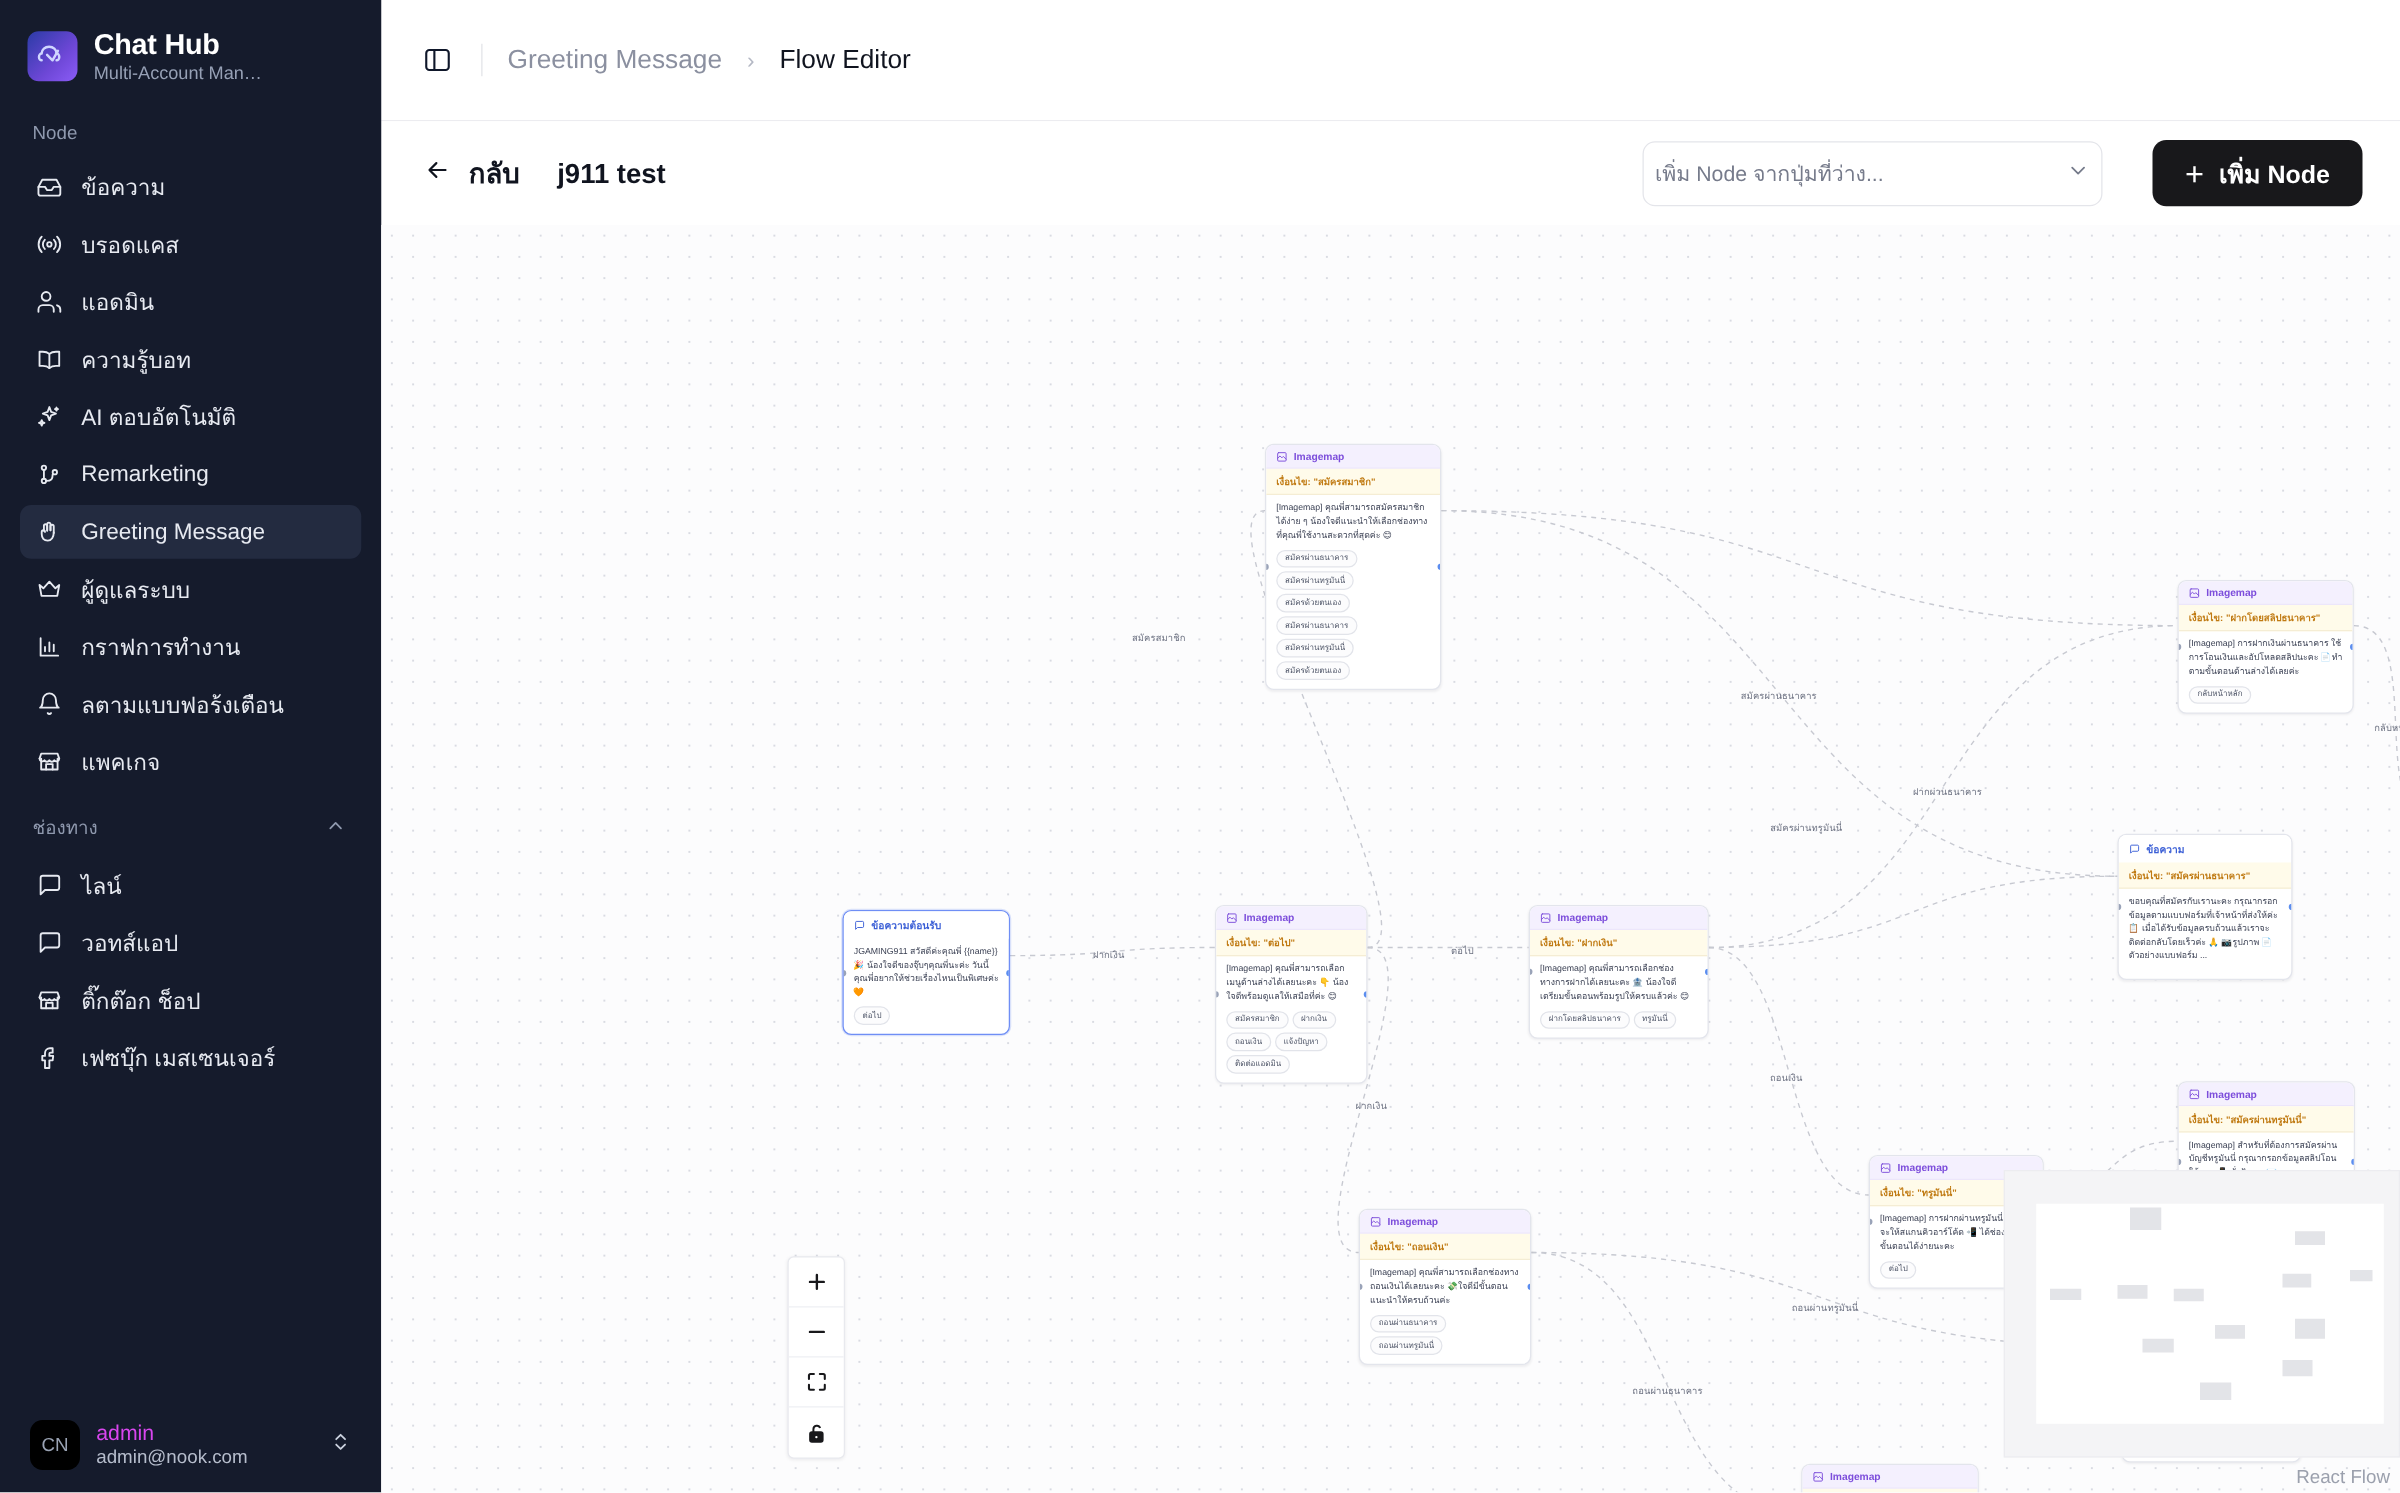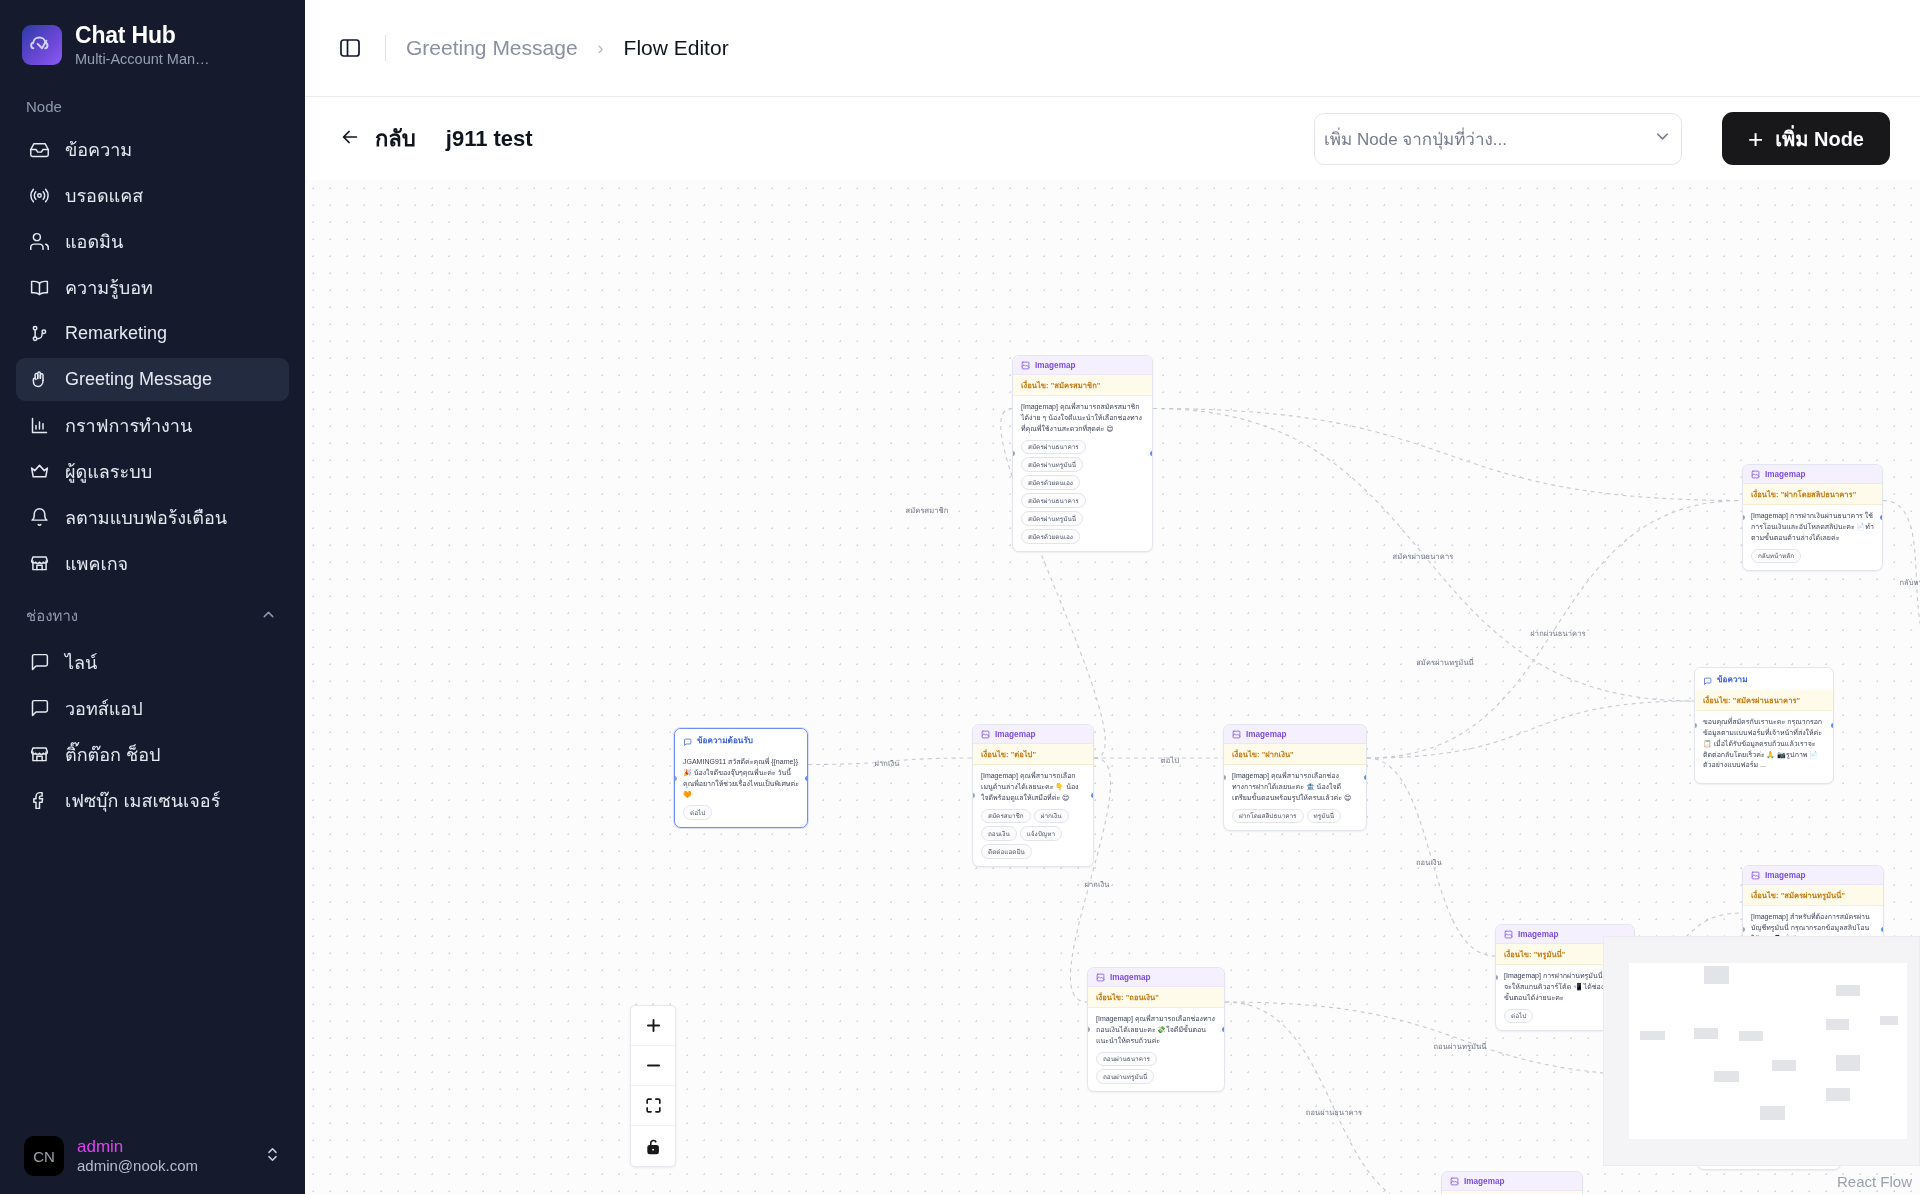--- a/index.html
+++ b/index.html
@@ -119,21 +119,21 @@
     transform: translate(-50%,-50%); letter-spacing:.1px;
   }
 
   .node {
     position: absolute; background: #fff; border: 1px solid #e3e5ec;
     border-radius: 7px; box-shadow: 0 1px 2px rgba(16,20,31,.06);
     overflow: hidden;
   }
   .node.sel { border: 1.4px solid #6f8ef5; box-shadow: 0 0 0 1px rgba(111,142,245,.25); }
   .node-head {
-    display:flex; align-items:flex-end; gap:5px;
+    display:flex; align-items:center; gap:5px;
     padding: 5px 8px 4px; font-size: 8.2px; font-weight: 700;
   }
   .node-head.imagemap { background:#f4f0fe; color:#7c4ddb; border-bottom:1px solid #ece6fb;}
   .node-head.greet { background:#ffffff; color:#3b5fd6; }
   .node-head .hico { width:9px; height:9px; display:inline-block;}
   .node-head .hico svg { width:9px;height:9px; fill:none; stroke-width:2; stroke-linecap:round; stroke-linejoin:round;}
   .node-cond {
     background:#fffbea; color:#c07a12; font-size: 7.6px; font-weight:700;
     padding: 4px 8px; border-bottom:1px solid #f5edd4;
   }
@@ -219,20 +219,30 @@
           <svg viewBox="0 0 24 24">
             <path d="M12 7c-1.5-1.3-3.5-2-6-2H3v13h3c2.5 0 4.5.7 6 2 1.5-1.3 3.5-2 6-2h3V5h-3c-2.5 0-4.5.7-6 2z"></path>
             <path d="M12 7v13"></path>
           </svg>
         </span>
         <span>ความรู้บอท</span>
       </div>
       <div class="nav-item">
         <span class="ico">
           <svg viewBox="0 0 24 24">
+            <path d="M12 3l1.6 4.4L18 9l-4.4 1.6L12 15l-1.6-4.4L6 9l4.4-1.6z"></path>
+            <path d="M5 15l.7 1.8L7.5 17.5 5.7 18.2 5 20l-.7-1.8L2.5 17.5l1.8-.7z"></path>
+            <path d="M18.5 3.5l.4 1 1 .4-1 .4-.4 1-.4-1-1-.4 1-.4z"></path>
+          </svg>
+        </span>
+        <span>AI ตอบอัตโนมัติ</span>
+      </div>
+      <div class="nav-item">
+        <span class="ico">
+          <svg viewBox="0 0 24 24">
             <circle cx="7" cy="6" r="2"></circle>
             <circle cx="7" cy="18" r="2"></circle>
             <circle cx="17" cy="10" r="2"></circle>
             <path d="M7 8v8M9 18c5 0 6-2 6-6"></path>
           </svg>
         </span>
         <span>Remarketing</span>
       </div>
       <div class="nav-item active">
         <span class="ico">
@@ -241,33 +251,33 @@
             <path d="M10 10.5V5a1.5 1.5 0 0 1 3 0v5.5"></path>
             <path d="M13 10.5V7a1.5 1.5 0 0 1 3 0v6"></path>
             <path d="M16 12.5c0 4-2 7.5-5.5 7.5S5 17.5 5 14v-2a1.5 1.5 0 0 1 3 0"></path>
           </svg>
         </span>
         <span>Greeting Message</span>
       </div>
       <div class="nav-item">
         <span class="ico">
           <svg viewBox="0 0 24 24">
+            <path d="M3 8l3.5 3L12 5l5.5 6L21 8l-1.8 10H4.8z"></path>
+          </svg>
+        </span>
+        <span>ผู้ดูแลระบบ</span>
+      </div>
+      <div class="nav-item">
+        <span class="ico">
+          <svg viewBox="0 0 24 24">
             <path d="M4 4v16h16"></path>
             <path d="M8 16v-4M12 16V8M16 16v-6"></path>
           </svg>
         </span>
         <span>กราฟการทำงาน</span>
-      </div>
-      <div class="nav-item">
-        <span class="ico">
-          <svg viewBox="0 0 24 24">
-            <path d="M3 8l3.5 3L12 5l5.5 6L21 8l-1.8 10H4.8z"></path>
-          </svg>
-        </span>
-        <span>ผู้ดูแลระบบ</span>
       </div>
       <div class="nav-item">
         <span class="ico">
           <svg viewBox="0 0 24 24">
             <path d="M18 8a6 6 0 1 0-12 0c0 6-2.5 7-2.5 7h17S18 14 18 8z"></path>
             <path d="M10.5 20a1.8 1.8 0 0 0 3 0"></path>
           </svg>
         </span>
         <span>ลตามแบบฟอร้งเตือน</span>
       </div>

